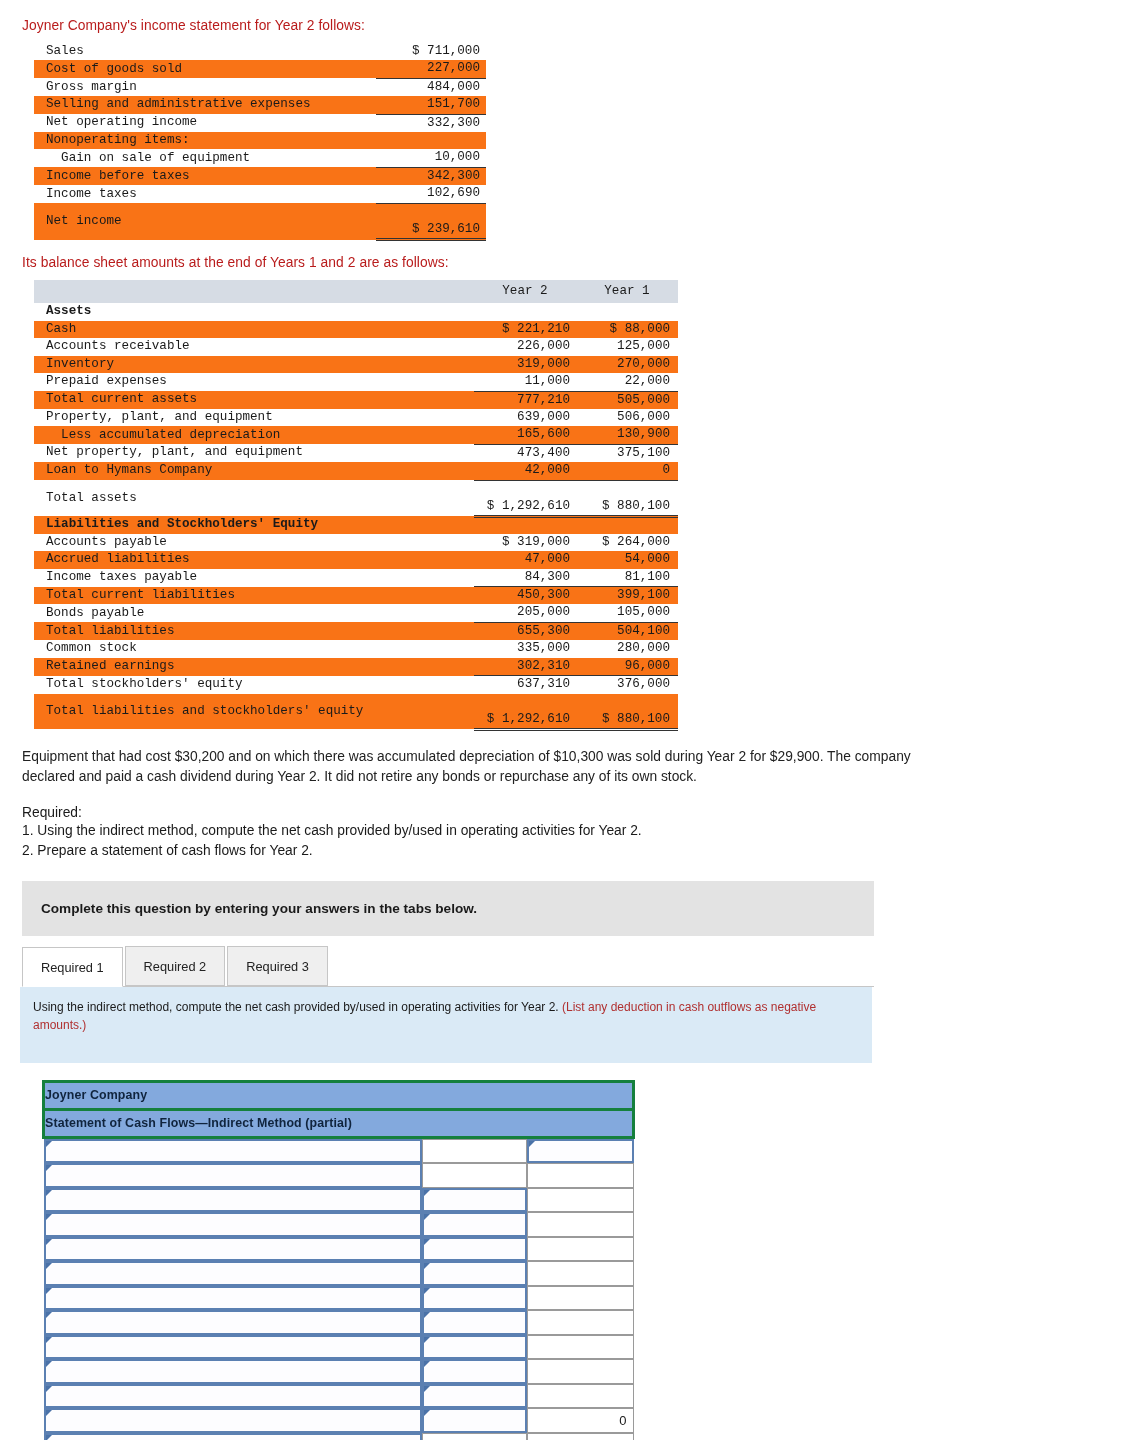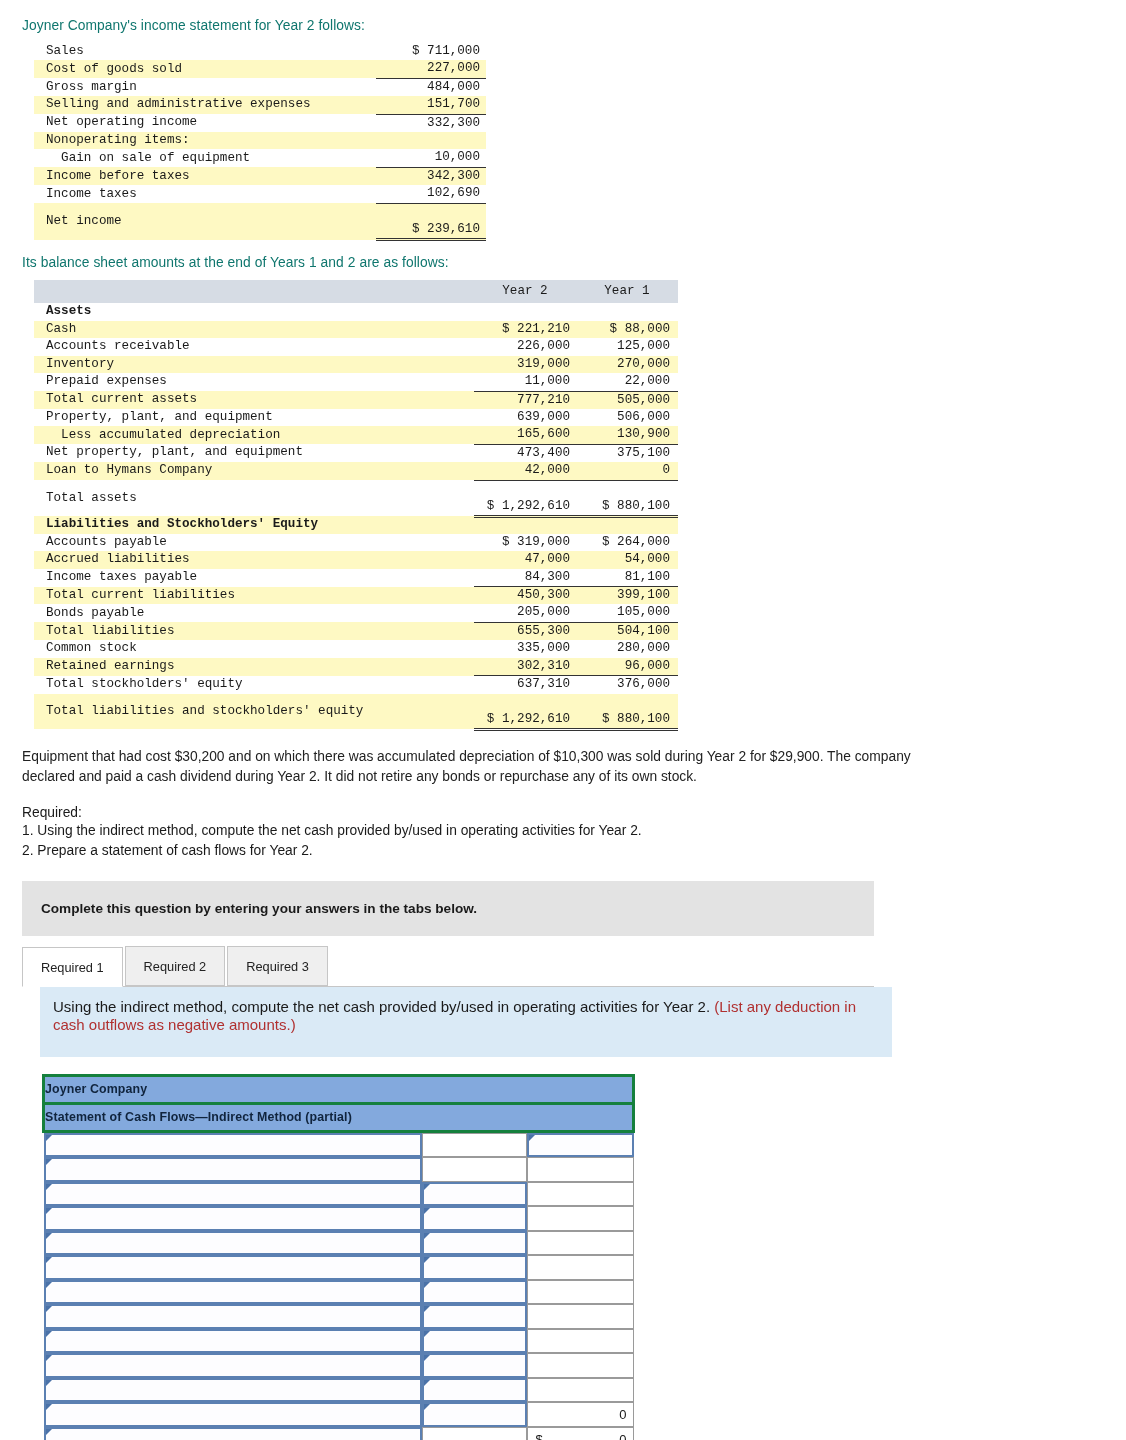--- a/index.html
+++ b/index.html
@@ -7,34 +7,34 @@
   body {
     width:1126px; height:1440px;
     background:#ffffff;
     font-family:"Liberation Sans", sans-serif;
     color:#1a1a1a;
     font-size:13.5px;
     overflow:hidden;
   }
   .page { position:relative; width:1126px; height:1440px; padding:18px 20px 0 20px; }
 
-  .intro { font-size:13.8px; color:#0f766e; margin:0 0 10px 2px; letter-spacing:.005em; }
+  .intro { font-size:13.8px; color:#b91c1c; margin:0 0 10px 2px; letter-spacing:.005em; }
 
   
   .fin {
     font-family:"Liberation Mono","DejaVu Sans Mono", monospace;
     font-size:12.6px;
     border-collapse:collapse;
     color:#1a1a1a;
   }
   .fin td { padding:1px 0 1px 0; line-height:15.4px; white-space:pre; }
   .fin .lbl { padding-left:12px; }
   .fin .num { text-align:right; width:96px; padding-right:6px; }
   .fin .num2 { text-align:right; width:90px; padding-right:8px; }
-  .fin tr.shade { background:#fef9c3; }
+  .fin tr.shade { background:#f97316; }
   .fin td.ul { border-bottom:1px solid #333; }
   .fin td.dul { border-bottom:3px double #333; }
   .fin td.topspace { padding-top:18px; }
   .bold { font-weight:bold; }
 
   #income-statement { margin:0 0 0 14px; width:452px; }
   #income-statement .num { width:110px; }
 
   #balance-sheet { margin:10px 0 0 14px; width:644px; }
   #balance-sheet .num, #balance-sheet .num2 { width:102px; }
@@ -59,22 +59,22 @@
   .tabbar { margin:10px 0 0 2px; display:flex; align-items:flex-end; width:852px;
             border-bottom:1px solid #c6c6c6; height:41px; }
   .tab {
     font-size:12.8px; color:#222; padding:10px 18px 9px 18px;
     border:1px solid #c6c6c6; background:#efefef; margin-right:2px;
     height:40px; line-height:20px; cursor:pointer;
   }
   .tab.active { background:#ffffff; border-bottom:1px solid #ffffff; position:relative; top:1px; }
 
   .blue-strip {
-    width:852px; background:#daeaf6; padding:11px 14px 23px 13px;
-    font-size:15px; line-height:18px; margin-left:20px; color:#1a1a1a;
+    width:852px; background:#daeaf6; padding:11px 14px 29px 13px;
+    font-size:12px; line-height:18px; margin-left:0; color:#1a1a1a;
   }
   .blue-strip .note { color:#b03030; }
 
   
   .grid { margin:17px 0 0 22px; width:590px; border-collapse:collapse; table-layout:fixed; }
   .grid col.c1 { width:378px; }
   .grid col.c2 { width:105px; }
   .grid col.c3 { width:107px; }
   .grid th.hdr {
     background:#83a9dd; border:3px solid #15803d; color:#10243d;

